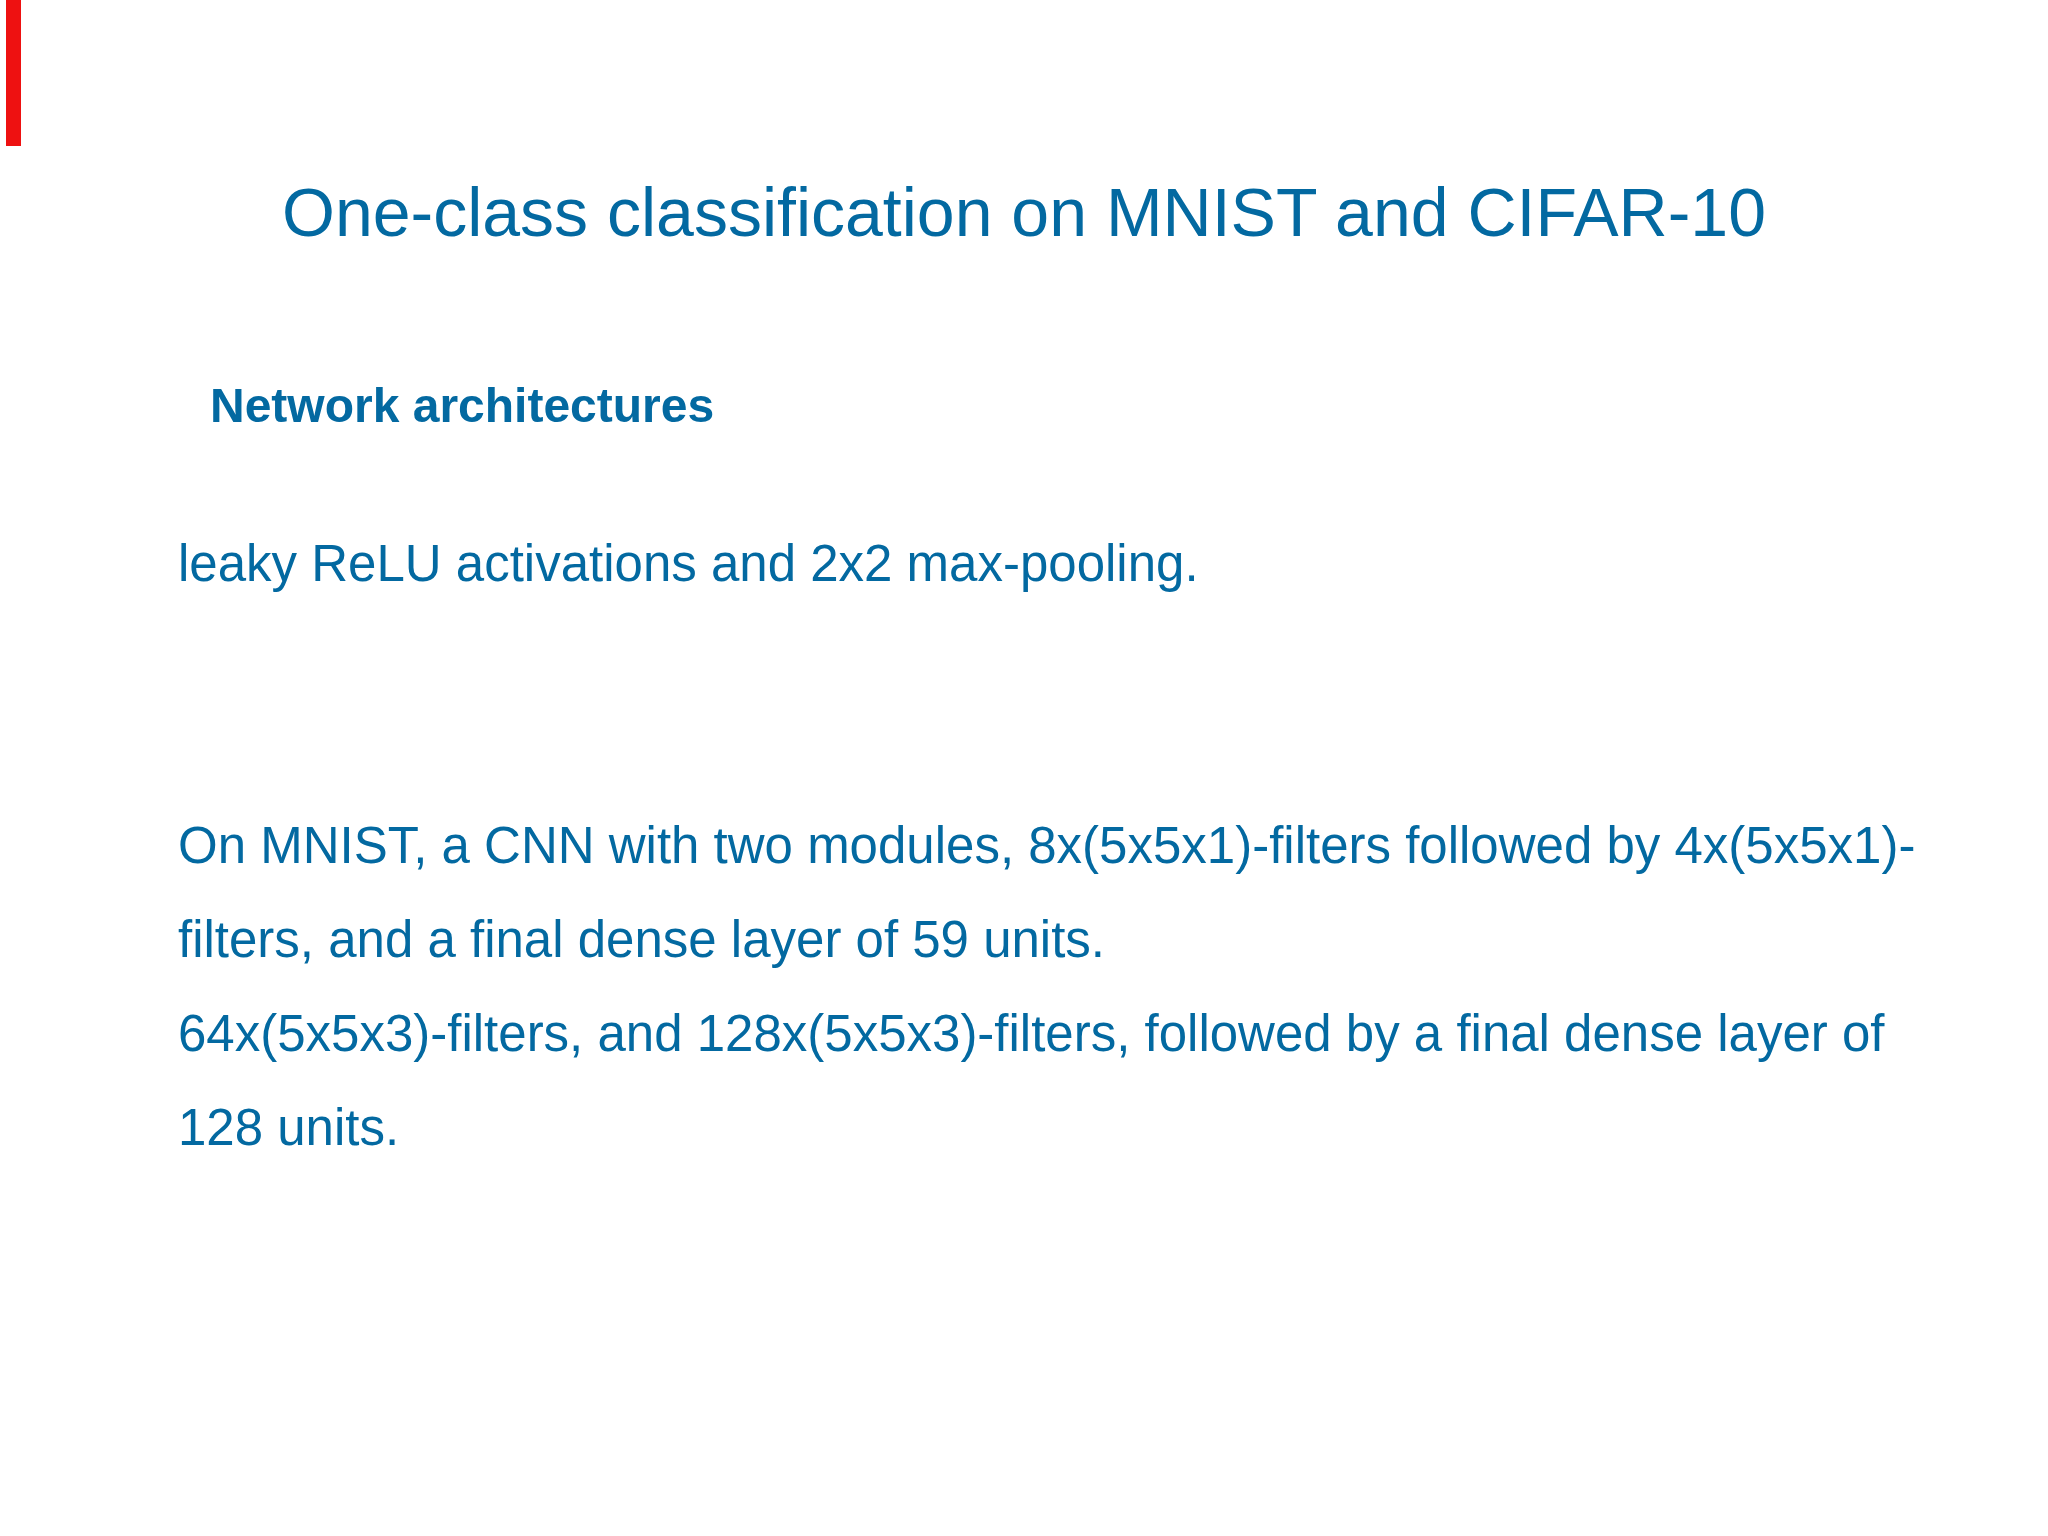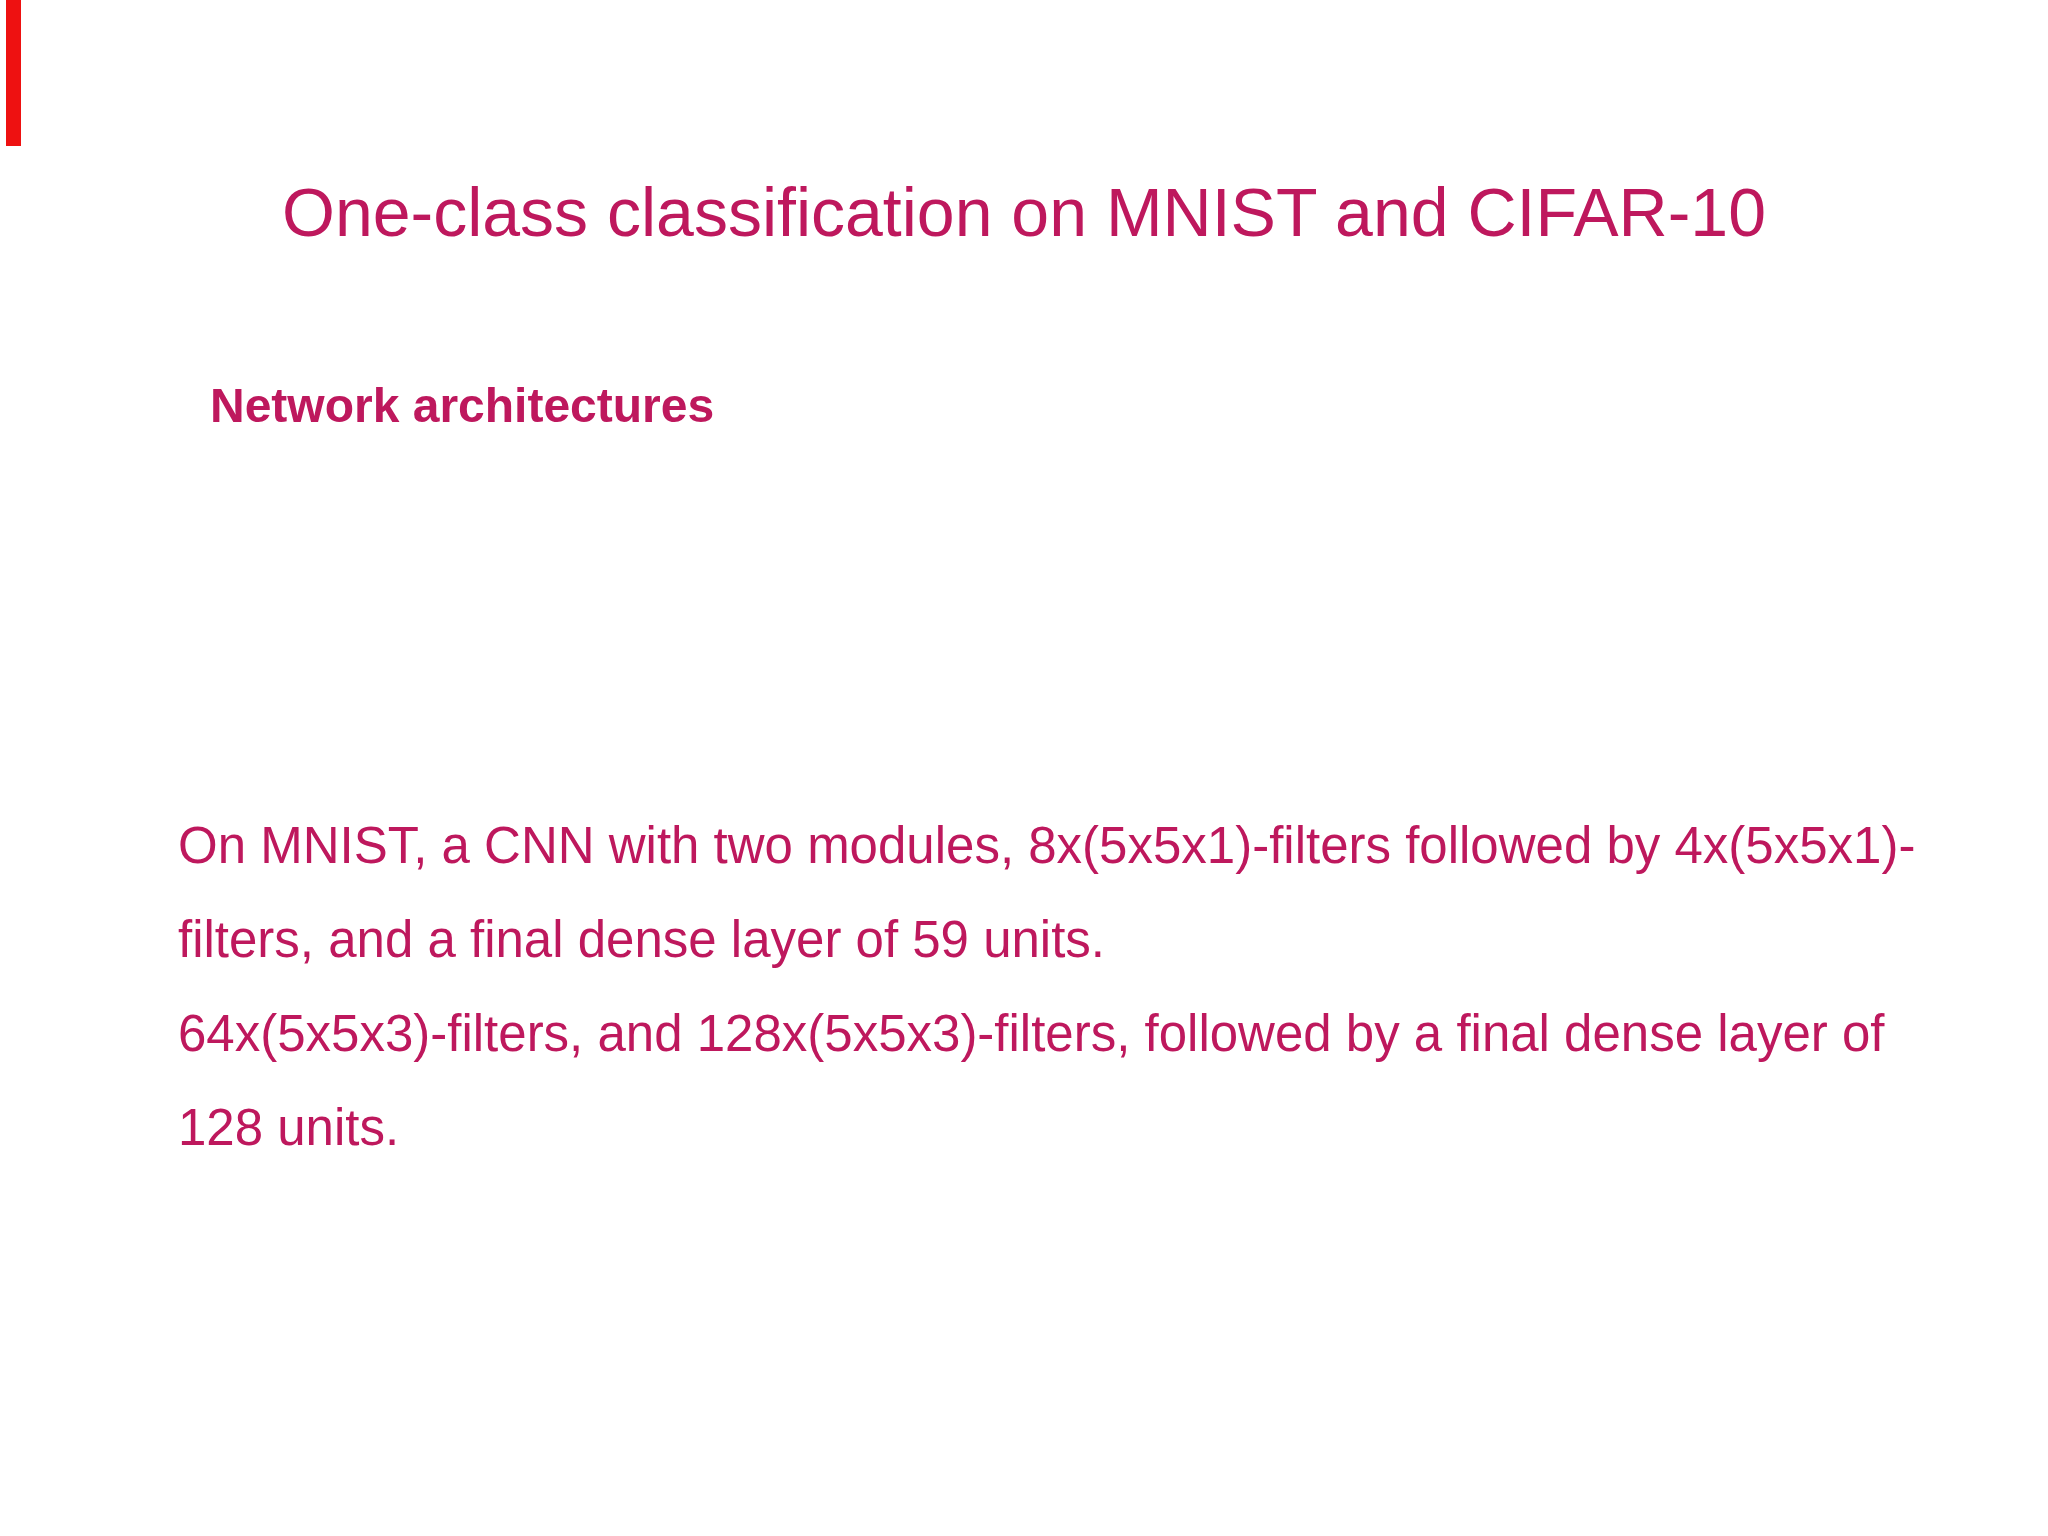--- a/index.html
+++ b/index.html
@@ -5,21 +5,21 @@
   html, body {
     margin: 0;
     padding: 0;
     background: #ffffff;
   }
   .slide {
     position: relative;
     width: 2048px;
     height: 1536px;
     background: #ffffff;
-    color: #be185d;
+    color: #0369a1;
     font-family: "Liberation Sans", "DejaVu Sans", sans-serif;
     overflow: hidden;
   }
   .accent-bar {
     position: absolute;
     left: 6px;
     top: 0;
     width: 15px;
     height: 146px;
     background: #ee1111; 
@@ -63,20 +63,21 @@
 
 <div class="slide">
 
   <div class="accent-bar"></div>
 
   <div class="slide-title">One-class classification on MNIST and CIFAR-10</div>
 
   <div class="section-heading">Network architectures</div>
 
   <div class="body-block body-block-1">
+    <div class="line">leaky ReLU activations and 2x2 max-pooling.</div>
   </div>
 
   <div class="body-block body-block-2">
     <div class="line">On MNIST, a CNN with two modules, 8x(5x5x1)-filters followed by 4x(5x5x1)-</div>
     <div class="line">filters, and a final dense layer of 59 units.</div>
     <div class="line">64x(5x5x3)-filters, and 128x(5x5x3)-filters, followed by a final dense layer of</div>
     <div class="line">128 units.</div>
   </div>
 
 </div>

